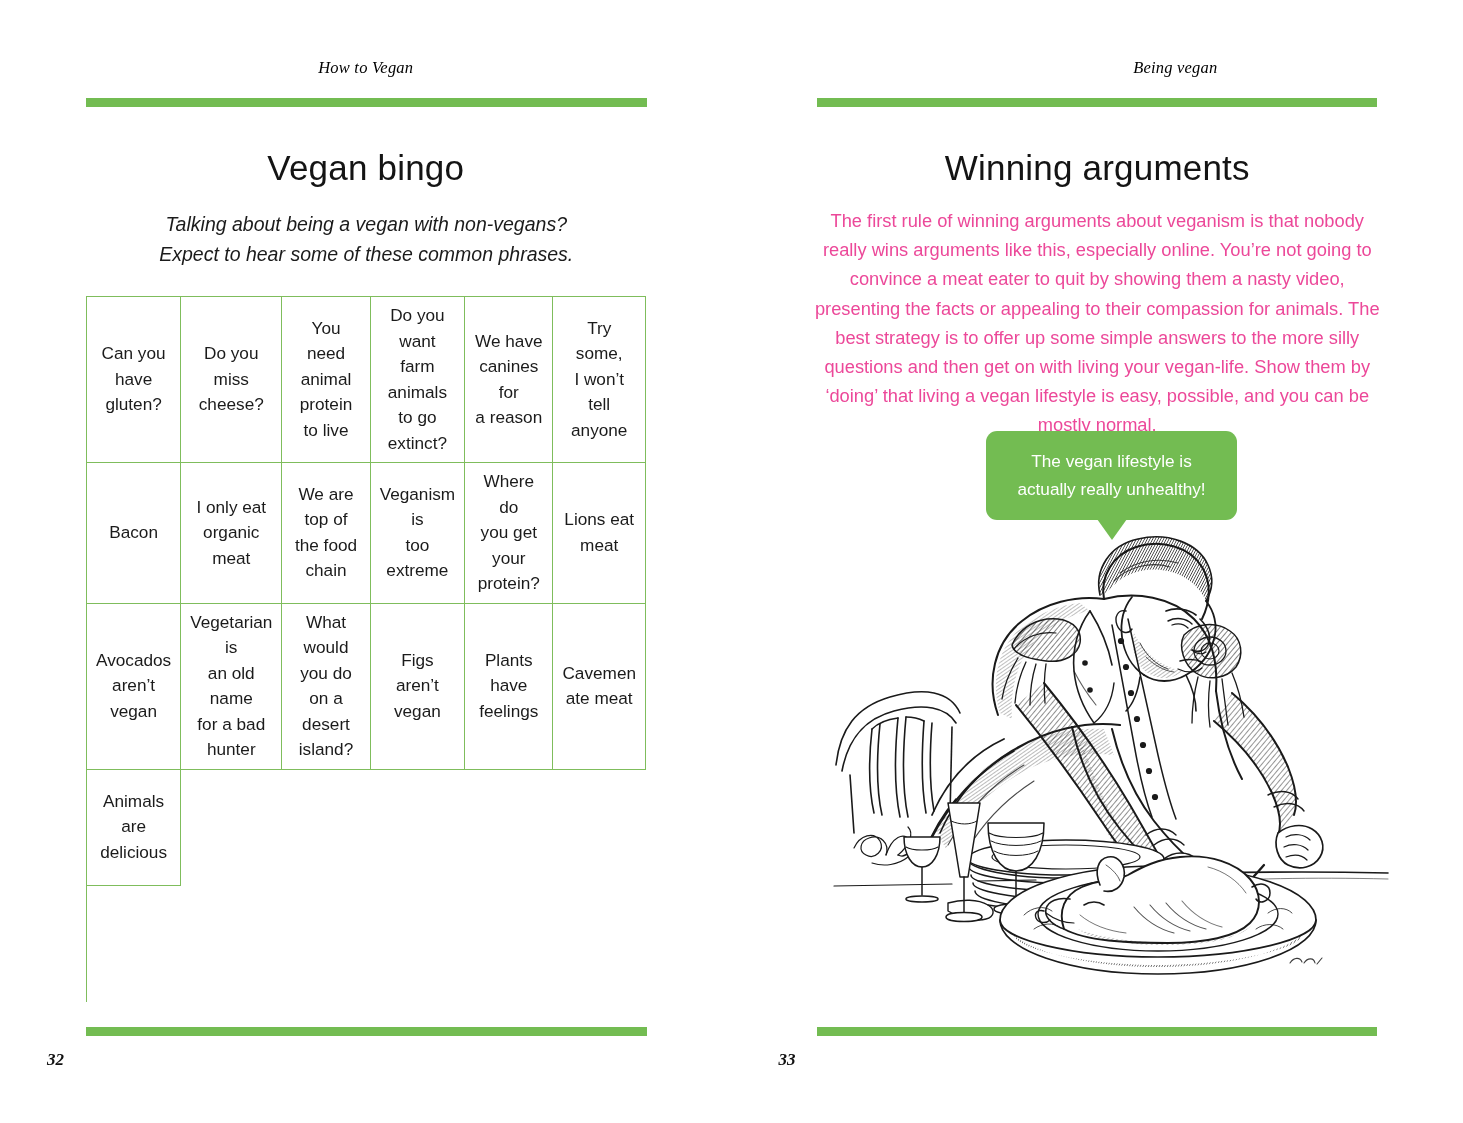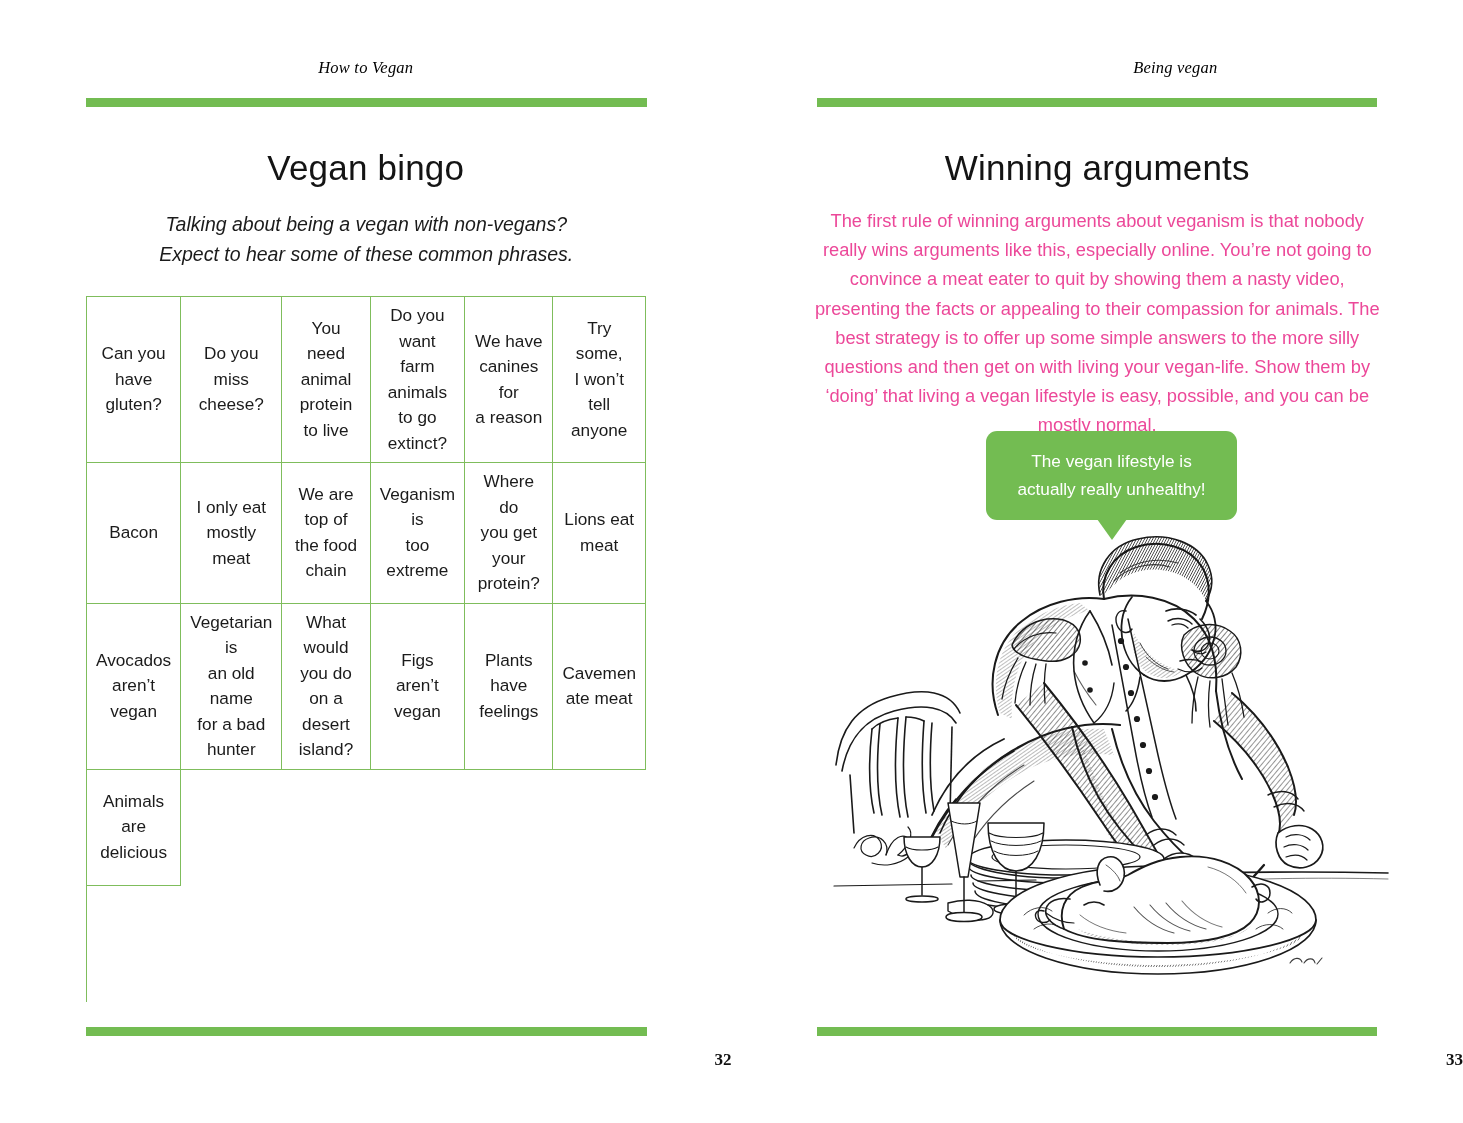--- a/index.html
+++ b/index.html
@@ -53,25 +53,27 @@
   .page-left .rule-top    { left: 86px;  right: 85px;  top: 98px; }
   .page-left .rule-bottom { left: 86px;  right: 85px;  top: 1027px; }
   .page-right .rule-top    { left: 85px;  right: 86px;  top: 98px; }
   .page-right .rule-bottom { left: 85px;  right: 86px;  top: 1027px; }
 
   
   .folio {
     position: absolute;
     top: 1050px;
     width: 100%;
-    text-align: right;
+    text-align: left;
     font-family: "Liberation Serif", "DejaVu Serif", serif;
+    font-style: italic;
     font-weight: bold;
     font-size: 17px;
     color: #111;
+    margin-left: 47px;
   }
   .page-left .folio { padding-right: 1px; }
   .page-right .folio { padding-left: 0px; }
 
   
   .chapter-title {
     position: absolute;
     top: 148px;
     left: 0;
     right: 0;
@@ -209,21 +211,21 @@
 farm animals
 to go extinct?</div>
         <div class="bingo-cell">We have
 canines for
 a reason</div>
         <div class="bingo-cell">Try some,
 I won’t tell
 anyone</div>
         <div class="bingo-cell">Bacon</div>
         <div class="bingo-cell">I only eat
-mostly meat</div>
+organic meat</div>
         <div class="bingo-cell">We are top of
 the food chain</div>
         <div class="bingo-cell">Veganism is
 too extreme</div>
         <div class="bingo-cell">Where do
 you get your
 protein?</div>
         <div class="bingo-cell">Lions eat
 meat</div>
         <div class="bingo-cell">Avocados

